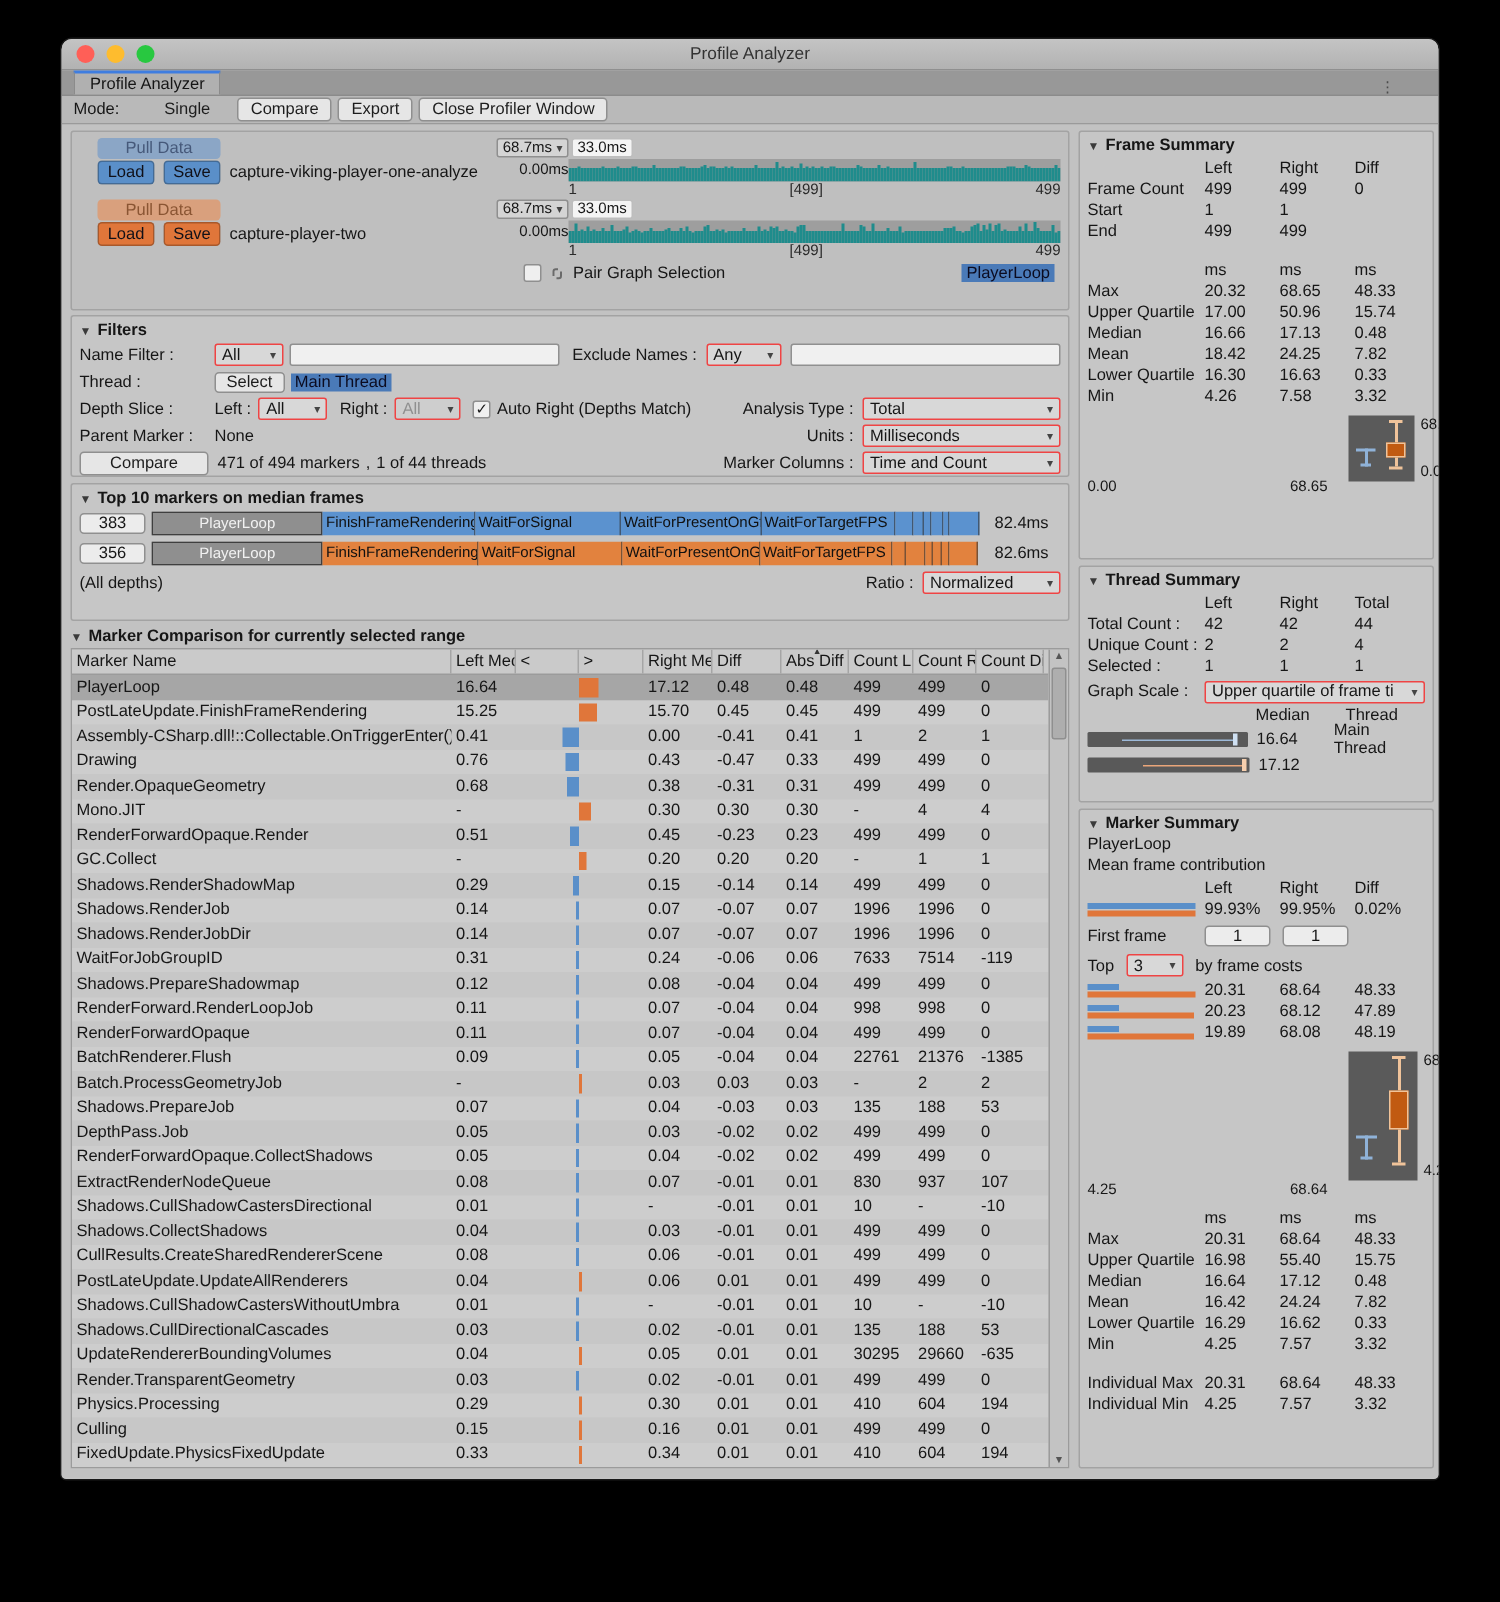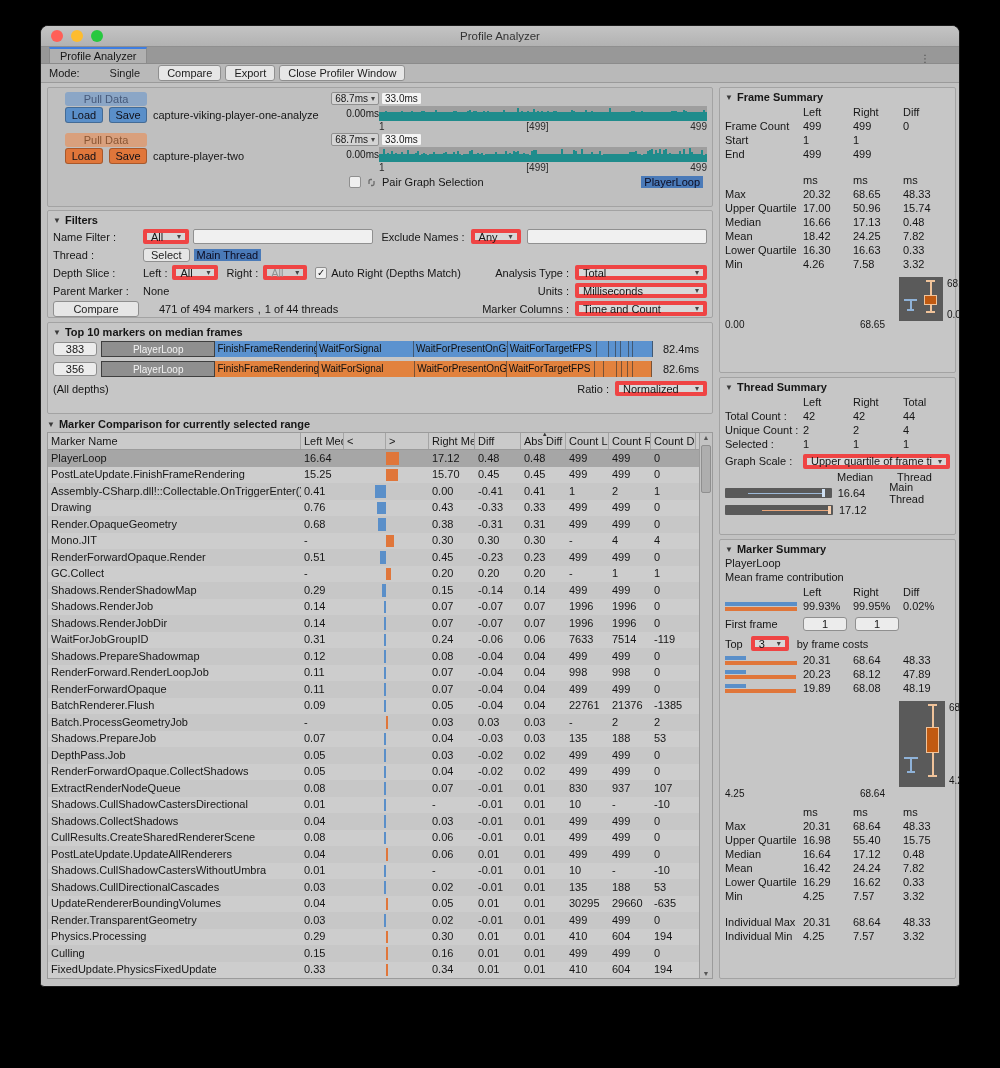--- a/index.html
+++ b/index.html
@@ -53,21 +53,21 @@
   .graph div { width:2px; background:#1f8c8c; }
   .axis { display:flex; justify-content:space-between; font-size:10px; color:#2a2a2a; height:11px; line-height:11px;}
   .pairrow { display:flex; align-items:center; margin-top:3px; padding:0 4px 0 296px; gap:5px; }
   .chk { width:12px; height:12px; background:#efefef; border:1px solid #8f8f8f; border-radius:2px; display:inline-flex; align-items:center; justify-content:center; font-size:10px;}
   .sel-hl { background:#4a7ab8; color:#0b0b20; padding:0 3px; }
   .spacer { flex:1; }
   
   .filters { margin-top:3px; height:108px; }
   .frow { display:flex; align-items:center; height:17px; margin-top:1px; }
   .flabel { width:90px; }
-  .dd { background:#d8d8d8; border:4px solid #ef4444; border-radius:2px; padding:0 4px; height:15px; display:flex; align-items:center; justify-content:space-between; gap:4px; font-size:11px;}
+  .dd { background:#d8d8d8; border:1px solid #ef4444; border-radius:2px; padding:0 4px; height:15px; display:flex; align-items:center; justify-content:space-between; gap:4px; font-size:11px;}
   .dd .arr, .ddsmall .arr { font-size:8px; color:#444; }
   .dd.disabled { color:#909090; background:#cecece; }
   .inputbox { background:#f0f0f0; border:1px solid #909090; border-radius:2px; height:15px; flex:1; }
   .rightctl { margin-left:auto; display:flex; align-items:center; gap:6px; }
   .dd.wide { width:132px; }
   
   .top10 { margin-top:4px; height:92px; }
   .t10row { display:flex; align-items:center; height:18px; margin-top:2px; gap:4px;}
   .framebtn { width:44px; text-align:center; background:#ececec; border:1px solid #8f8f8f; border-radius:3px; font-size:11px;}
   .t10bar { flex:1; display:flex; height:16px; overflow:hidden; }
@@ -615,21 +615,21 @@
           <span class="rightctl">
             <span>Units :</span>
             <span class="dd wide">
                   <span>Milliseconds</span>
                   <span class="arr">▾</span>
                 </span>
           </span>
         </div>
         <div class="frow">
           <span class="btn" style="width:86px; text-align:center">Compare</span>
-          <span style="margin-left:20px">471 of 494 markers</span>
+          <span style="margin-left:6px">471 of 494 markers</span>
           <span style="margin:0 4px">,</span>
           <span>1 of 44 threads</span>
           <span class="rightctl">
             <span>Marker Columns :</span>
             <span class="dd wide">
                   <span>Time and Count</span>
                   <span class="arr">▾</span>
                 </span>
           </span>
         </div>
@@ -750,21 +750,21 @@
                     <div class="td" style="width: 45px;">1</div>
                   </div>
                   <div class="trow odd">
                     <div class="td" style="width: 253px;">Drawing</div>
                     <div class="td" style="width: 43px;">0.76</div>
                     <div class="td barcell" style="width: 42px;">
                       <div class="dbar" style="right: 0px; width: 9px; background: rgb(90, 143, 201);"></div>
                     </div>
                     <div class="td barcell" style="width: 43px;"></div>
                     <div class="td" style="width: 46px;">0.43</div>
-                    <div class="td" style="width: 46px;">-0.33</div>
+                    <div class="td" style="width: 46px;">-0.47</div>
                     <div class="td" style="width: 45px;">0.33</div>
                     <div class="td" style="width: 43px;">499</div>
                     <div class="td" style="width: 42px;">499</div>
                     <div class="td" style="width: 45px;">0</div>
                   </div>
                   <div class="trow even">
                     <div class="td" style="width: 253px;">Render.OpaqueGeometry</div>
                     <div class="td" style="width: 43px;">0.68</div>
                     <div class="td barcell" style="width: 42px;">
                       <div class="dbar" style="right: 0px; width: 8px; background: rgb(90, 143, 201);"></div>

